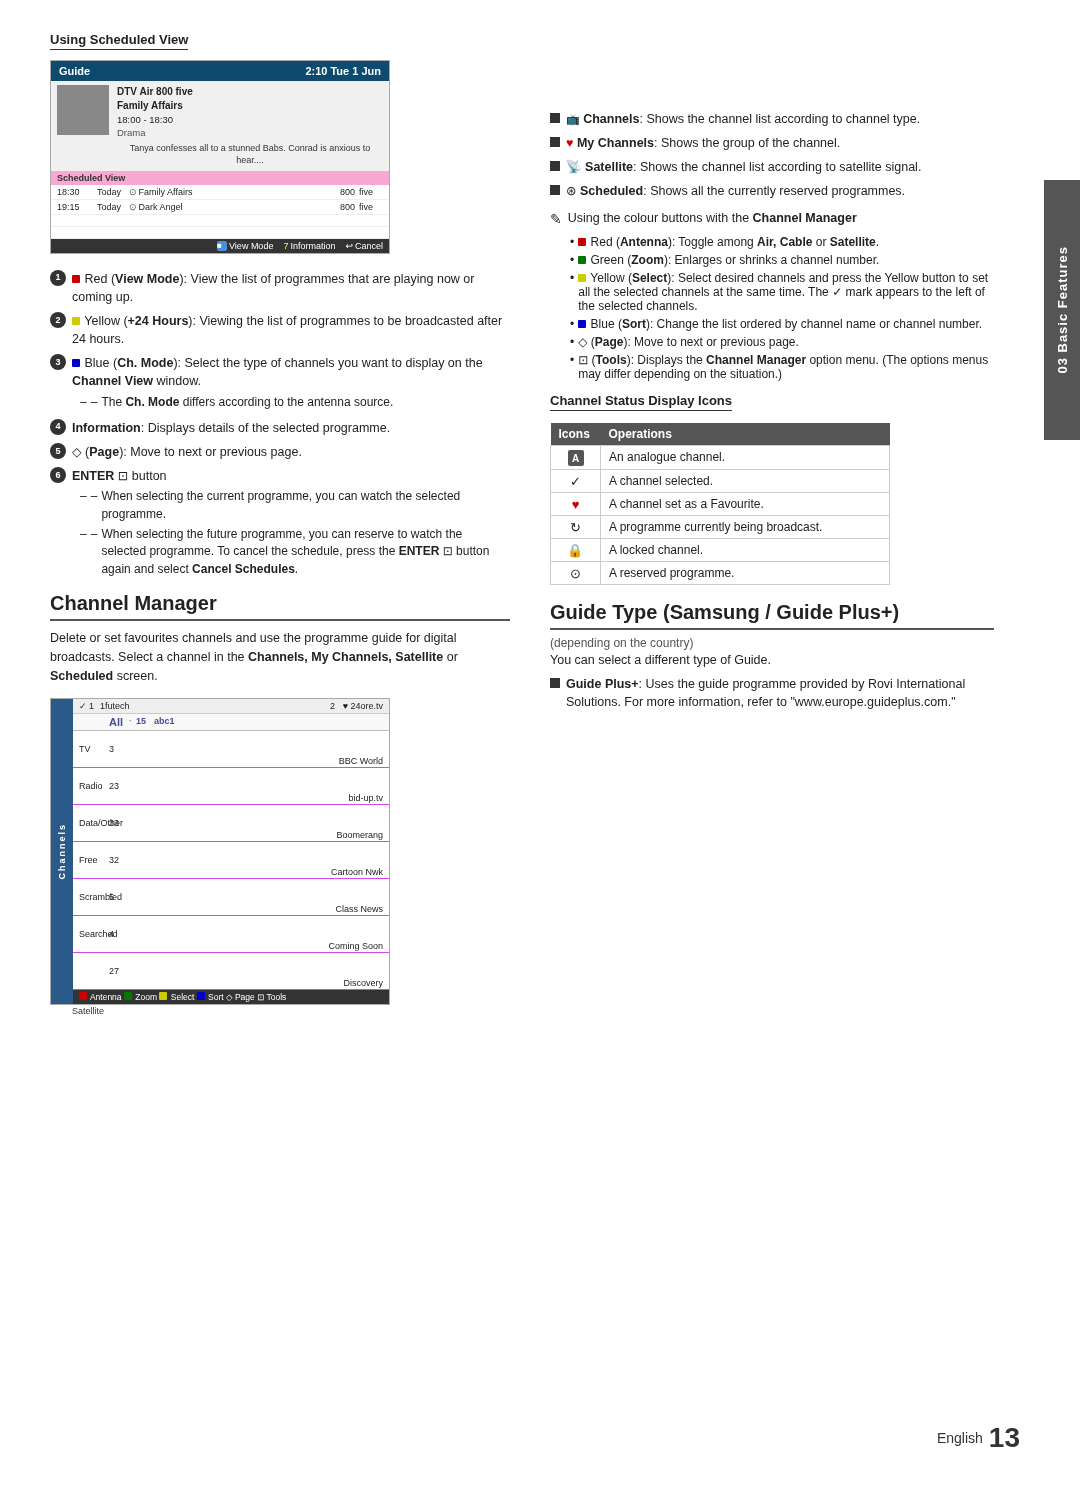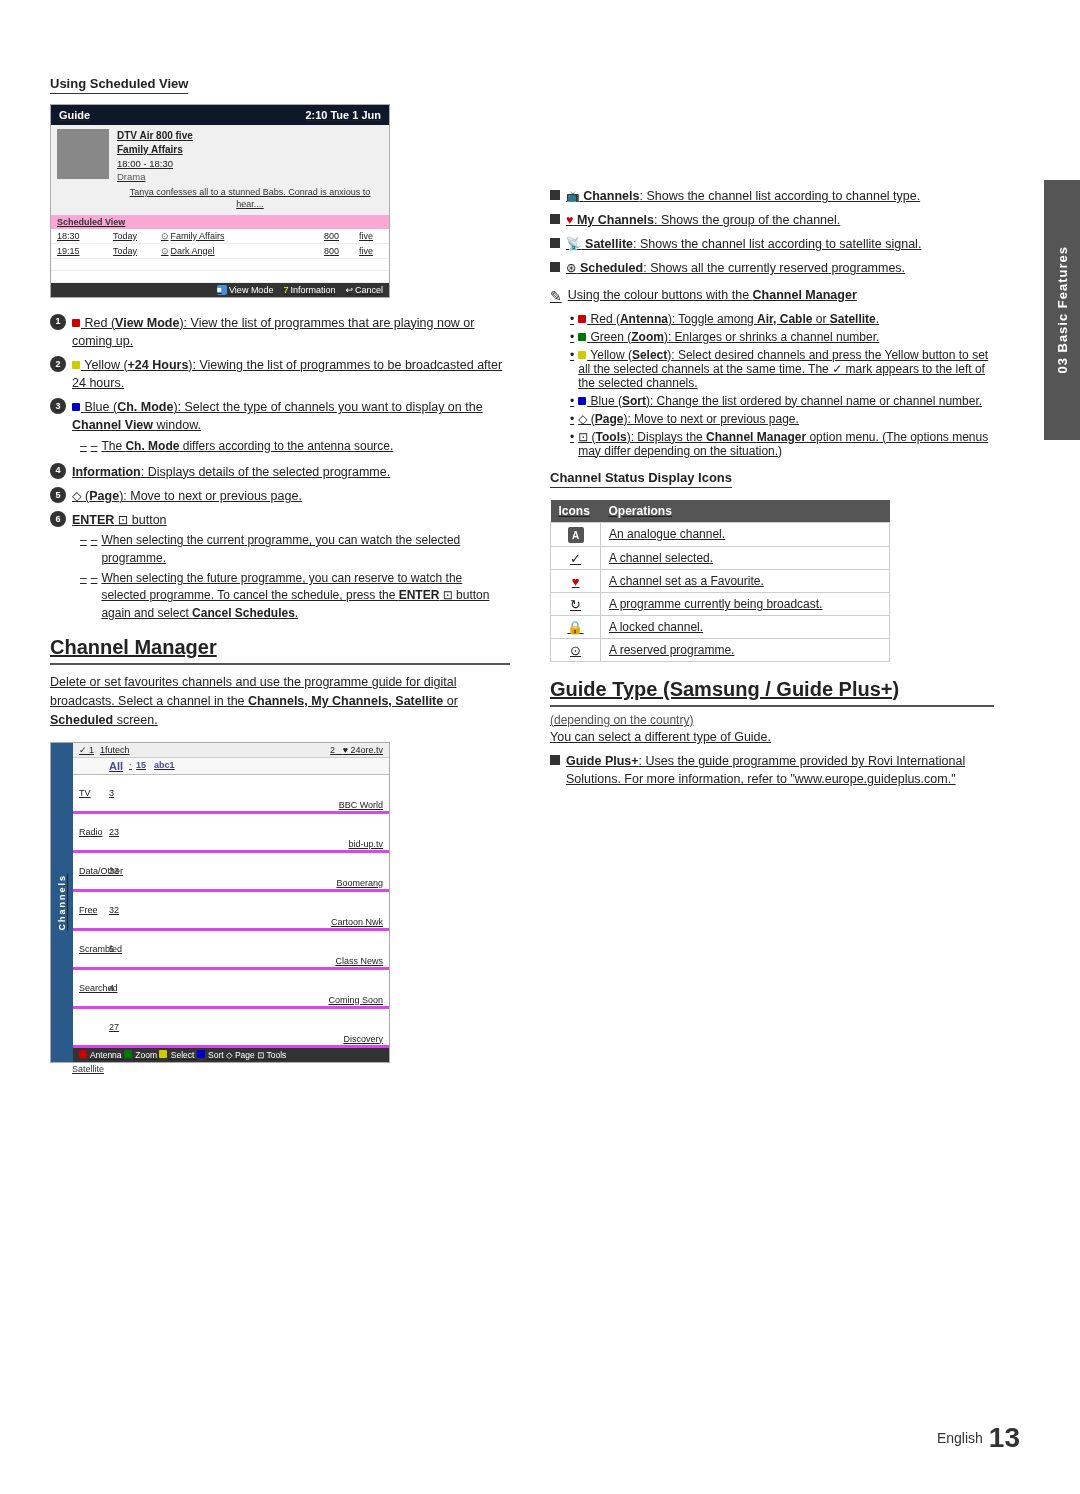--- a/index.html
+++ b/index.html
@@ -35,22 +35,21 @@
       transform: rotate(180deg);
       letter-spacing: 1px;
     }
 
     
     .page {
       position: absolute;
       left: 0; top: 0;
       width: 1044px;
       height: 1494px;
-      padding: 76px 50px 60px 50px;
-      text-decoration: underline;
+      padding: 32px 50px 60px 50px;
     }
 
     
     .two-col {
       display: flex;
       gap: 40px;
       width: 100%;
     }
     .left-col {
       flex: 0 0 460px;
@@ -72,21 +71,21 @@
 
     
     .guide-screenshot {
       border: 1px solid #aaa;
       width: 340px;
       font-size: 10px;
       margin-bottom: 16px;
       margin-top: 4px;
     }
     .guide-header {
-      background: #0f172a;
+      background: #0c4a6e;
       color: #fff;
       padding: 4px 8px;
       display: flex;
       justify-content: space-between;
       font-size: 11px;
       font-weight: bold;
     }
     .guide-info-row {
       background: #f0f0f0;
       padding: 4px 6px;
@@ -112,21 +111,21 @@
       font-size: 9px;
       font-weight: bold;
       color: #333;
     }
     .guide-sched-row {
       display: flex;
       padding: 2px 6px;
       font-size: 9px;
       border-bottom: 1px solid #eee;
       align-items: center;
-      gap: 20px;
+      gap: 4px;
     }
     .guide-sched-row .time-col { width: 36px; }
     .guide-sched-row .day-col { width: 28px; }
     .guide-sched-row .prog-col { flex: 1; display: flex; align-items: center; gap: 2px; }
     .guide-sched-row .num-col { width: 28px; text-align: right; }
     .guide-sched-row .ch-col { width: 24px; }
     .guide-footer {
       background: #333;
       color: #fff;
       padding: 2px 6px;
@@ -226,21 +225,21 @@
       border-bottom: 1px solid #bbb;
       padding: 2px 6px;
       background: #f8f8f8;
     }
     .ch-list-header .col-num { width: 30px; }
     .ch-row {
       display: flex;
       padding: 1px 6px;
       font-size: 9px;
       align-items: center;
-      border-bottom: 3px solid #d946ef;
+      border-bottom: 1px solid #d946ef;
     }
     .ch-row .col-num { width: 30px; }
     .ch-row .col-name { flex: 1; }
     .ch-row .col-ch { width: 60px; text-align: right; margin-top: 24px; }
     .ch-footer {
       background: #333;
       color: #fff;
       font-size: 8.5px;
       padding: 2px 6px;
       display: flex;
@@ -571,21 +570,21 @@
         </div>
 
         <div style="font-size:9px;margin-top:1px;padding-left:22px;color:#333">Satellite</div>
       </div>
 
     </div>
 
     <div class="right-col">
 
       
-      <ul class="bullet-list" style="margin-top:111px">
+      <ul class="bullet-list" style="margin-top:78px">
         <li>
           <span class="bullet-sq"></span>
           <span>
             <span style="font-size:11px">📺</span>
             <strong> Channels</strong>: Shows the channel list according to channel type.
           </span>
         </li>
         <li>
           <span class="bullet-sq"></span>
           <span>

